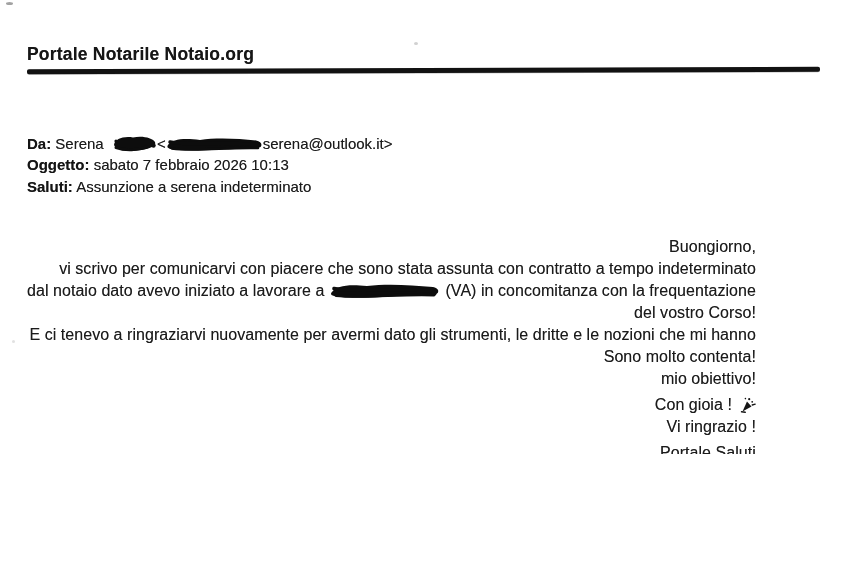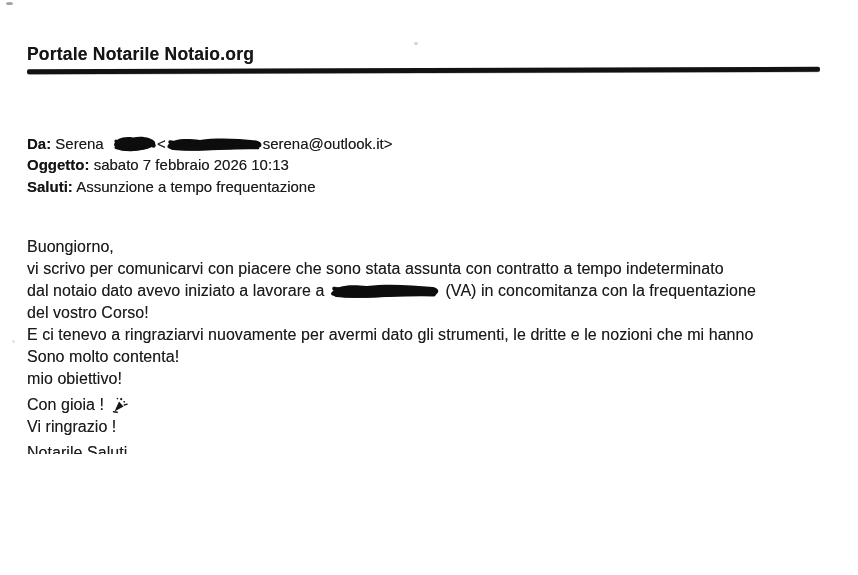--- a/index.html
+++ b/index.html
@@ -51,21 +51,21 @@
   .email-body {
     position: absolute;
     left: 27px;
     top: 236px;
     font-size: 16px;
     line-height: 22px;
     letter-spacing: 0.05px;
     text-shadow: 0 0 0.45px rgba(25,25,25,0.5);
     white-space: nowrap;
   }
-  .email-body .bline { height: 22px; }
+  .email-body .bline { height: 22px; text-align: right; }
   .email-body .sp { margin-top: 4px; }
   .redact {
     display: inline-block;
     line-height: 0;
     vertical-align: -3px;
   }
   .redact.sig { vertical-align: -7px; }
   .emoji-mark {
     display: inline-block;
     line-height: 0;
@@ -94,21 +94,21 @@
             <path d="M3 10 C4 4 12 1 22 2.5 C32 0.5 41 3 44 7 C45.5 10 40 14 30 15 C18 17 5.5 16 3 10 Z" fill="#0d0d0d"></path>
             <path d="M5 12.5 C14 16 27 15.5 37 11.5" stroke="#0d0d0d" stroke-width="3" fill="none" stroke-linecap="round"></path>
             <circle cx="42.5" cy="10.5" r="2.2" fill="#0d0d0d"></circle>
             <circle cx="5" cy="6" r="1.6" fill="#0d0d0d"></circle>
           </svg></span><span>&lt;</span><span class="redact"><svg width="97" height="15" viewBox="0 0 97 15" xmlns="http://www.w3.org/2000/svg">
             <path d="M2 8 C6 2 18 1 34 3 C50 0.5 72 1.5 90 3.5 C95.5 4.5 96.5 8 94.5 10 C88 13 70 11.5 52 12.5 C34 14 12 14 4 12 C1 11 1 9.5 2 8 Z" fill="#0d0d0d"></path>
             <path d="M4 5 C24 9 60 4 93 8" stroke="#0d0d0d" stroke-width="3.4" fill="none" stroke-linecap="round"></path>
             <path d="M6 11.5 C30 14.5 62 10 92 11" stroke="#0d0d0d" stroke-width="2.6" fill="none" stroke-linecap="round"></path>
           </svg></span><span>serena@outlook.it&gt;</span></div>
     <div><b>Oggetto:</b> <span>sabato 7 febbraio 2026 10:13</span></div>
-    <div><b>Saluti:</b> <span>Assunzione a tempo frequentazione</span></div>
+    <div><b>Saluti:</b> <span>Assunzione a serena indeterminato</span></div>
   </div>
 
   <div class="email-body">
     <div class="bline">Buongiorno,</div>
     <div class="bline">vi scrivo per comunicarvi con piacere che sono stata assunta con contratto a tempo indeterminato</div>
     <div class="bline"><span>dal notaio dato avevo iniziato a lavorare a</span><span class="redact" style="margin:0 5px"><svg width="111" height="16" viewBox="0 0 111 16" xmlns="http://www.w3.org/2000/svg">
             <path d="M3 9 C7 2.5 20 1 38 3 C58 0.5 82 2 104 4 C109.5 5 110.5 8.5 108 10.5 C100 13.5 80 12 60 13.5 C40 15.5 14 15 5 13 C1.5 12 1.5 10.5 3 9 Z" fill="#0d0d0d"></path>
             <path d="M5 5.5 C28 10 68 4 107 8.5" stroke="#0d0d0d" stroke-width="3.6" fill="none" stroke-linecap="round"></path>
             <path d="M7 12.5 C34 15.5 72 10.5 105 12" stroke="#0d0d0d" stroke-width="2.8" fill="none" stroke-linecap="round"></path>
             <circle cx="105" cy="10" r="2.6" fill="#0d0d0d"></circle>
@@ -119,21 +119,21 @@
     <div class="bline">mio obiettivo!</div>
     <div class="bline sp"><span>Con gioia !</span><span class="emoji-mark"><svg width="17" height="17" viewBox="0 0 17 17" xmlns="http://www.w3.org/2000/svg">
             <path d="M3.5 15.5 L8 5.5 L12.5 10.5 Z" fill="#151515"></path>
             <path d="M2.5 15.8 L6.2 16.3" stroke="#151515" stroke-width="1.4" stroke-linecap="round"></path>
             <circle cx="10.2" cy="3.2" r="1.1" fill="#151515"></circle>
             <circle cx="13.2" cy="5.8" r="0.9" fill="#151515"></circle>
             <circle cx="6.4" cy="2.6" r="0.8" fill="#151515"></circle>
             <path d="M13.2 9 L16.2 8.2" stroke="#151515" stroke-width="1.3" stroke-linecap="round"></path>
           </svg></span></div>
     <div class="bline">Vi ringrazio !</div>
-    <div class="bline sp">Notarile Saluti</div>
+    <div class="bline sp">Portale Saluti</div>
     <div class="bline sp"><span>Serena</span><span class="redact sig" style="margin-left:6px"><svg width="53" height="23" viewBox="0 0 53 23" xmlns="http://www.w3.org/2000/svg">
             <path d="M4 12 C6 4.5 16 2 26 3 C38 1 49 6.5 50 12.5 C51 17.5 42 21 30 21 C16 23.5 6 20 4 12 Z" fill="#0d0d0d"></path>
             <path d="M7 8 C20 13 36 7 48 12" stroke="#0d0d0d" stroke-width="4" fill="none" stroke-linecap="round"></path>
             <path d="M8 16.5 C20 22 38 21.5 46 15" stroke="#0d0d0d" stroke-width="3.2" fill="none" stroke-linecap="round"></path>
             <circle cx="48" cy="16" r="2.4" fill="#0d0d0d"></circle>
             <circle cx="6" cy="16" r="1.8" fill="#0d0d0d"></circle>
           </svg></span></div>
   </div>
 
   <div class="speck s1"></div>

